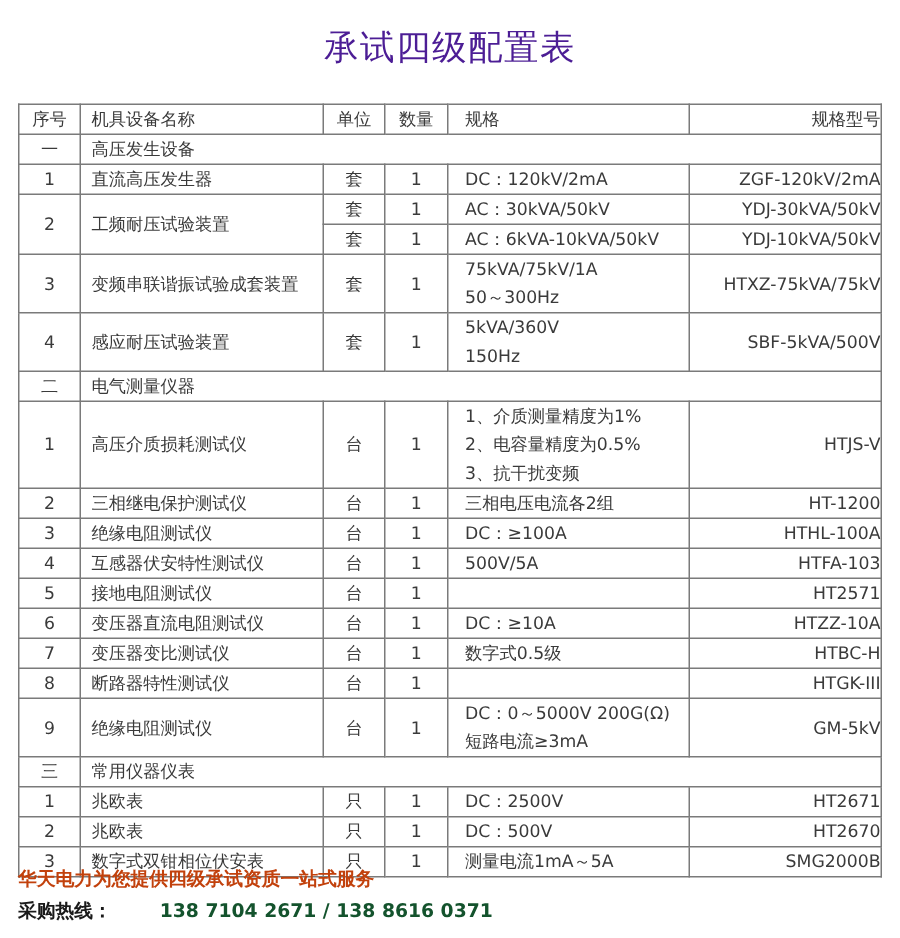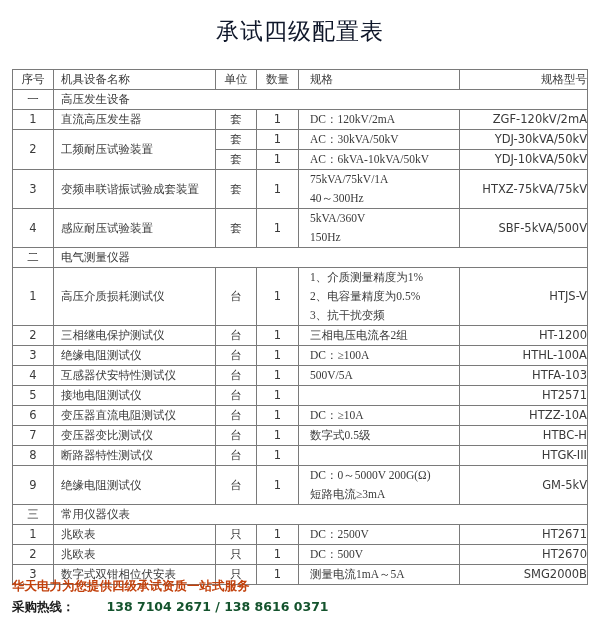--- a/index.html
+++ b/index.html
@@ -3,36 +3,36 @@
 <meta charset="utf-8">
 <style>
   html, body { margin: 0; padding: 0; background: #ffffff; }
   body {
     width: 600px; height: 625px; position: relative; overflow: hidden;
     font-family: "DejaVu Sans", "Liberation Sans", sans-serif;
     color: #333333;
   }
   .title {
     position: absolute; left: 0; top: 16px; width: 600px;
-    text-align: center; font-size: 23px; color: #0f172a; letter-spacing: 1px;
+    text-align: center; font-size: 23px; color: #4c1d95; letter-spacing: 1px;
   }
   table.cfg {
     position: absolute; left: 12px; top: 69px;
     border-collapse: collapse; table-layout: fixed;
     width: 575px; font-size: 11.5px; color: #3a3a3a;
   }
   table.cfg td, table.cfg th {
     border: 1px solid #7a7a7a; padding: 0 0 0 7px; font-weight: normal;
     line-height: 19px; height: 19px; text-align: left; vertical-align: middle;
     white-space: nowrap; overflow: hidden;
   }
   table.cfg .c { text-align: center; padding: 0; }
   table.cfg .spec-cell { padding-left: 11px; }
   table.cfg .model-cell { padding-left: 14px; text-align: right; }
-  .line { display: block; line-height: 19px; font-family: Liberation Serif, serif; }
+  .line { display: block; line-height: 19px; }
   .footer1 {
     position: absolute; left: 12px; top: 578px;
     font-size: 12.5px; font-weight: bold; color: #c2410c;
   }
   .footer2 {
     position: absolute; left: 12px; top: 599px;
     font-size: 12.5px; font-weight: bold; color: #1a1a1a;
   }
   .hotline-number { color: #14532d; margin-left: 32px; }
 </style>
@@ -93,21 +93,21 @@
         </td>
         <td class="model-cell">YDJ-10kVA/50kV</td>
       </tr>
       <tr>
         <td class="c" rowspan="1">3</td>
         <td rowspan="1">变频串联谐振试验成套装置</td>
         <td class="c">套</td>
         <td class="c">1</td>
         <td class="spec-cell">
           <span class="line">75kVA/75kV/1A</span>
-          <span class="line">40～300Hz</span>
+          <span class="line">50～300Hz</span>
         </td>
         <td class="model-cell">HTXZ-75kVA/75kV</td>
       </tr>
       <tr>
         <td class="c" rowspan="1">4</td>
         <td rowspan="1">感应耐压试验装置</td>
         <td class="c">套</td>
         <td class="c">1</td>
         <td class="spec-cell">
           <span class="line">5kVA/360V</span>

